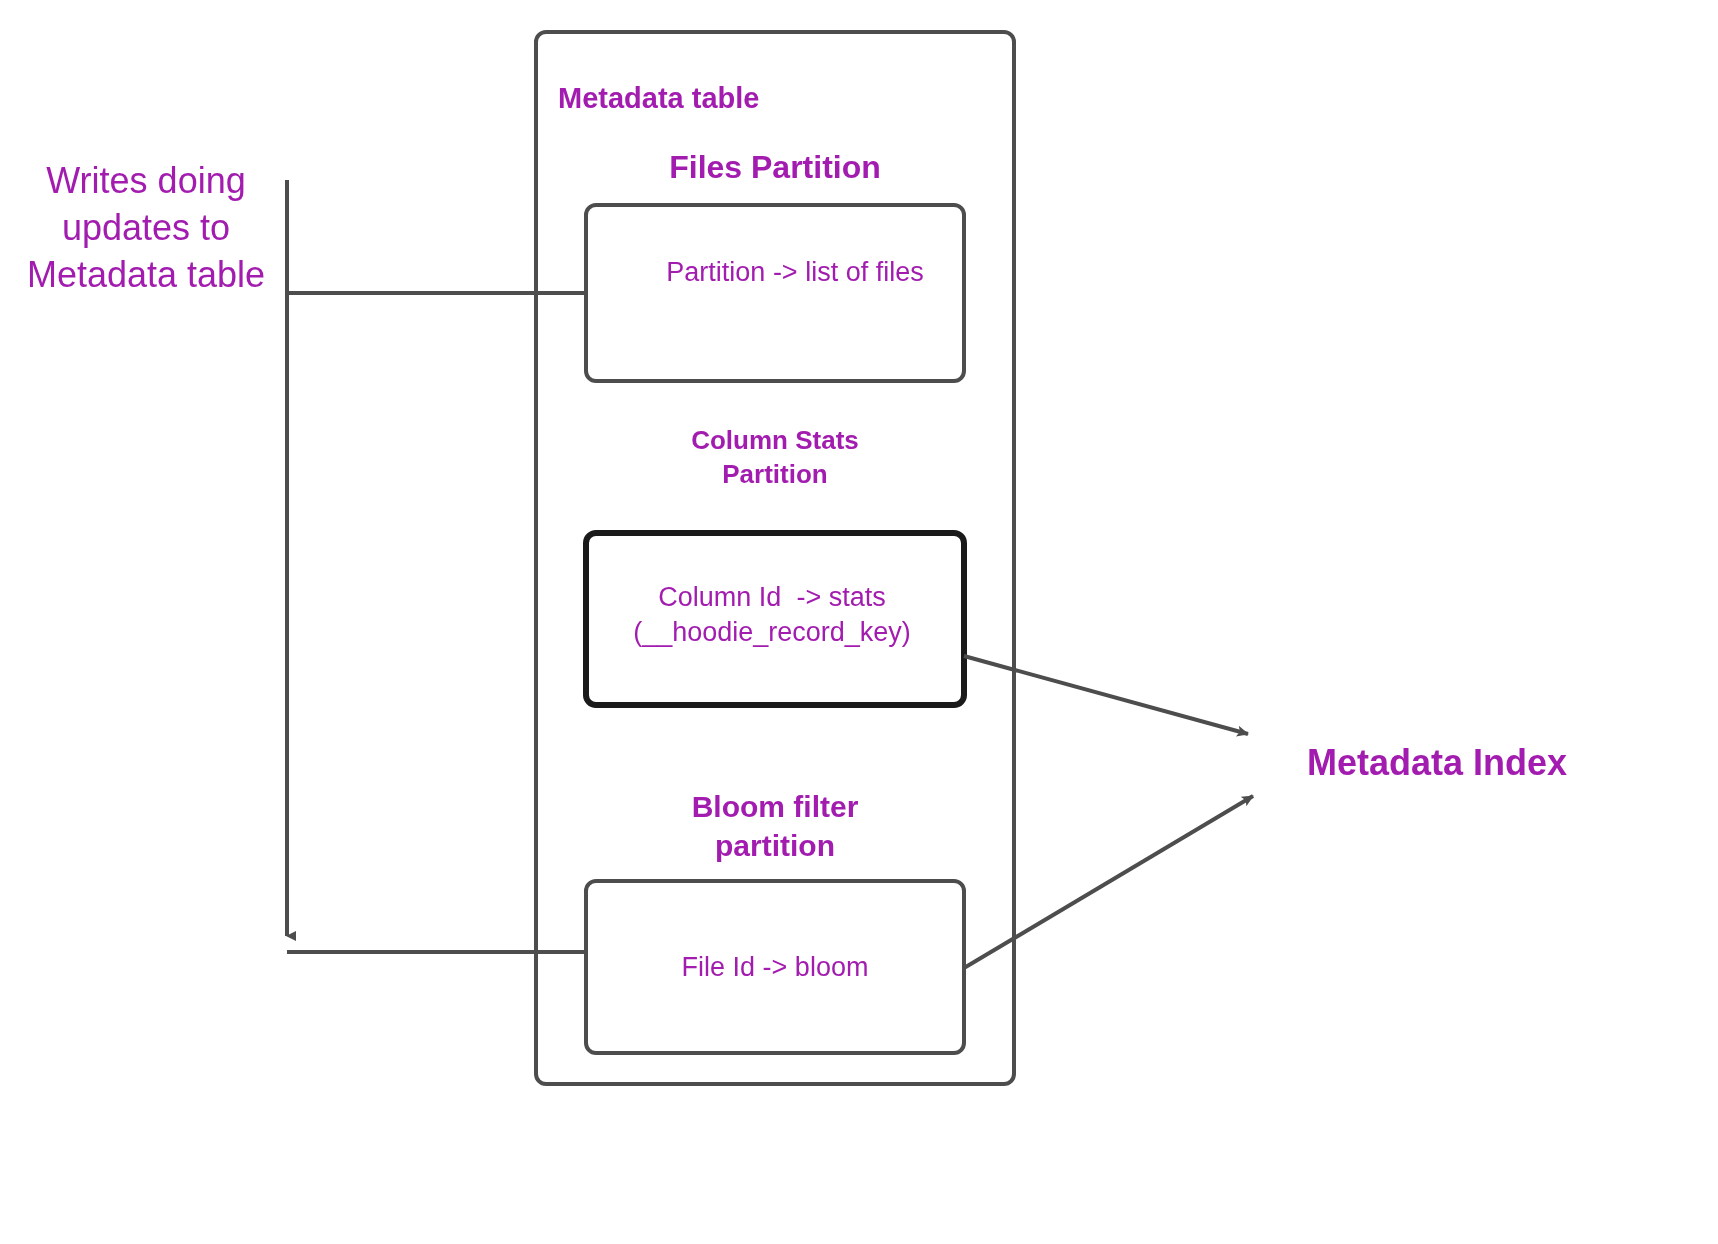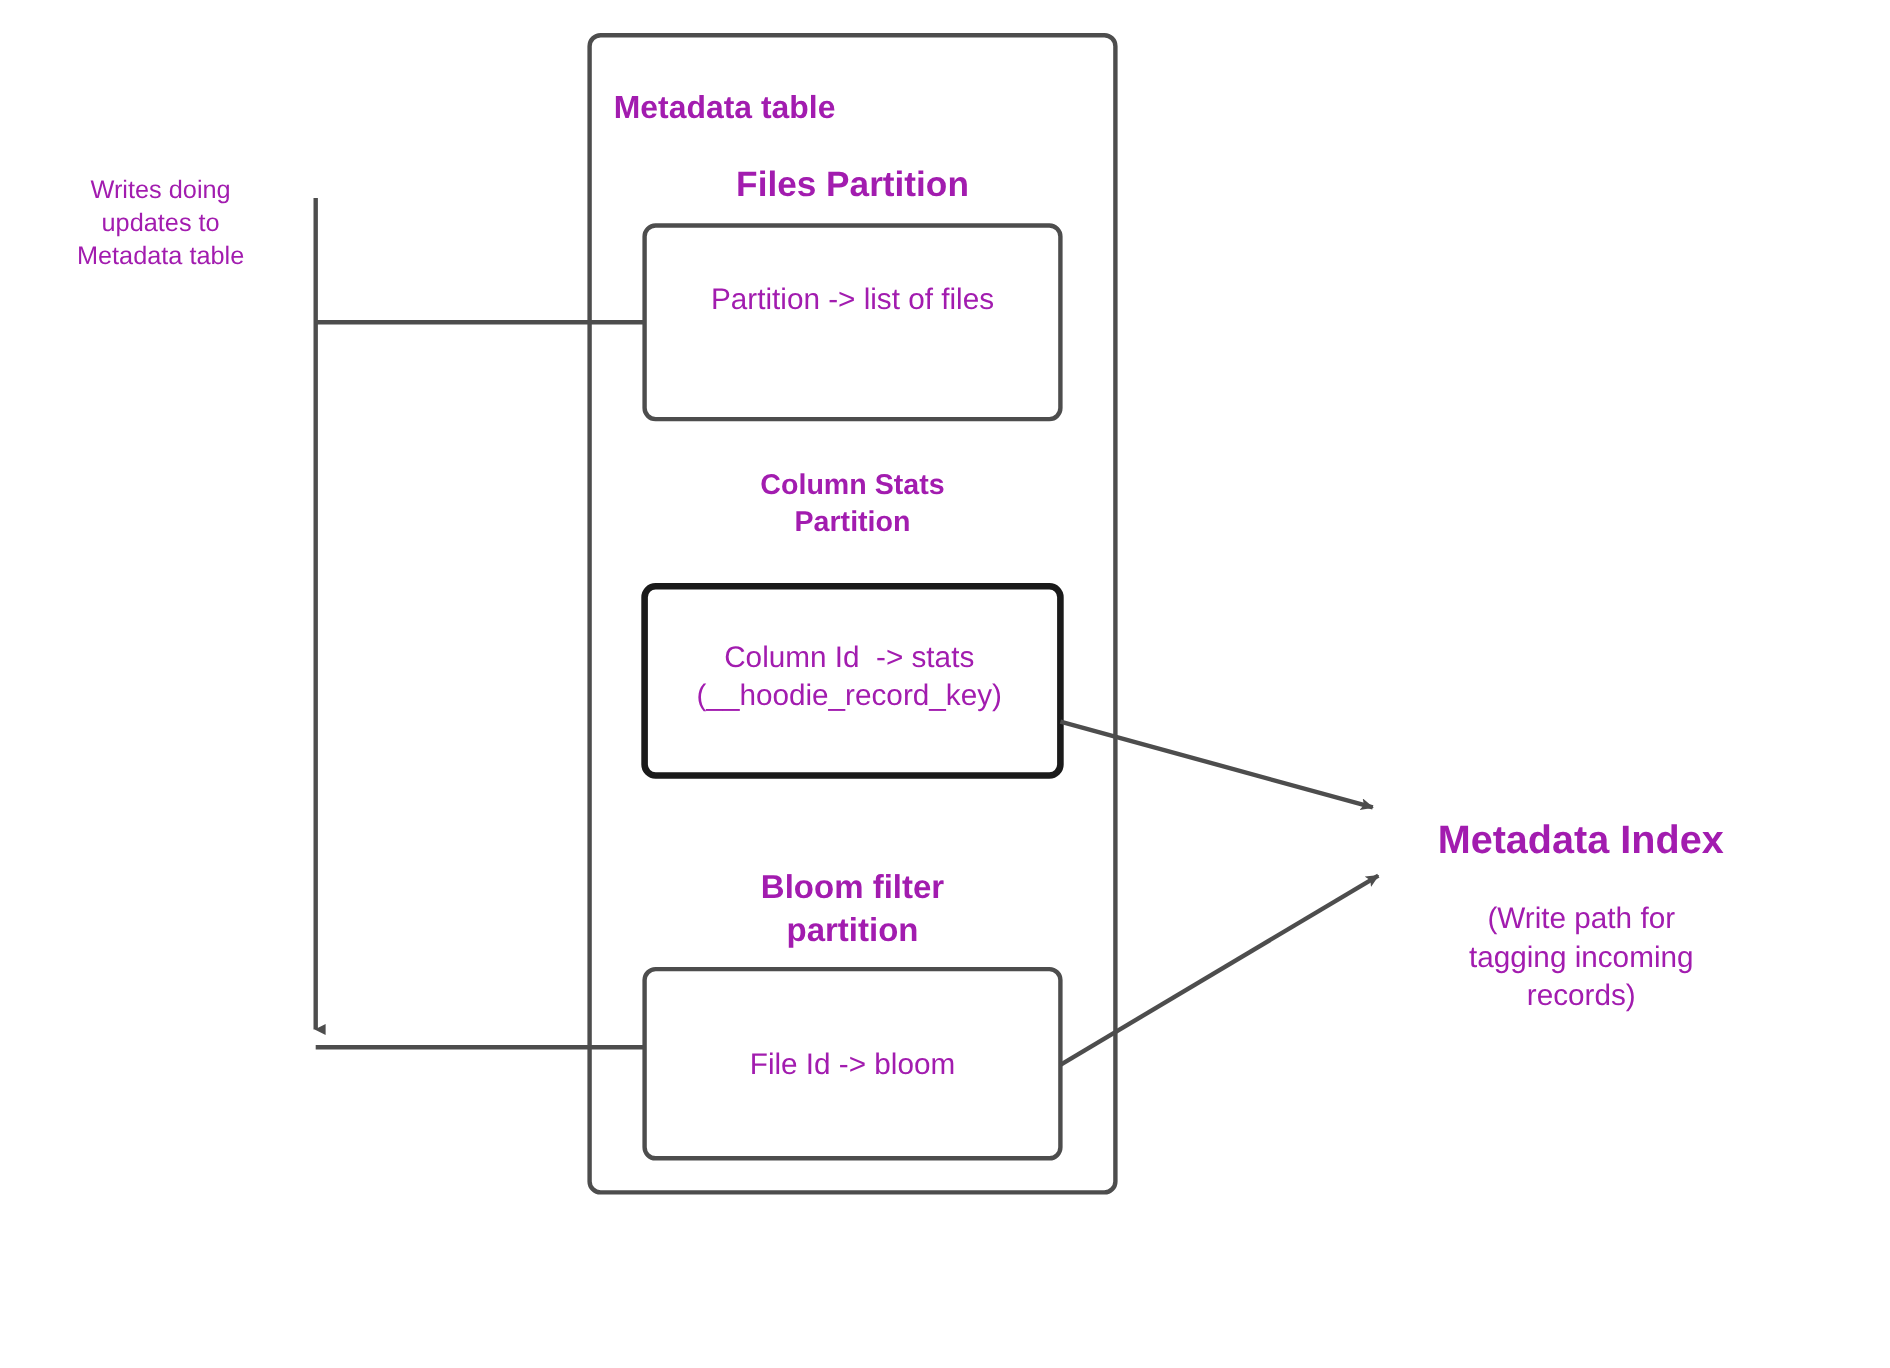--- a/index.html
+++ b/index.html
@@ -25,33 +25,33 @@
   .lbl {
     position: absolute;
     color: #a21caf;
     line-height: 1.30;
     text-align: center;
     white-space: pre;
   }
   .bold { font-weight: bold; }
   .t-writes {
     left: 6px; top: 158px; width: 280px;
-    font-size: 23px;
+    font-size: 36px;
     text-align: center;
   }
   .t-metatable {
     left: 558px; top: 80px; width: 420px;
     font-size: 29px; text-align: left;
   }
   .t-files-part {
     left: 590px; top: 147px; width: 370px;
     font-size: 32px;
   }
   .t-files-box {
-    left: 590px; top: 255px; width: 370px;
+    left: 610px; top: 255px; width: 370px;
     font-size: 27px;
   }
   .t-colstats-part {
     left: 590px; top: 424px; width: 370px;
     font-size: 26px;
   }
   .t-colstats-box {
     left: 590px; top: 580px; width: 364px;
     font-size: 27px;
   }
@@ -113,15 +113,14 @@
   <div class="lbl bold t-files-part">Files Partition</div>
   <div class="lbl t-files-box">Partition -&gt; list of files</div>
 
   <div class="lbl bold t-colstats-part"><span>Column Stats</span><br><span>Partition</span></div>
   <div class="lbl t-colstats-box"><span>Column Id  -&gt; stats</span><br><span>(__hoodie_record_key)</span></div>
 
   <div class="lbl bold t-bloom-part"><span>Bloom filter</span><br><span>partition</span></div>
   <div class="lbl t-bloom-box">File Id -&gt; bloom</div>
 
   <div class="lbl bold t-mdindex">Metadata Index</div>
-  <div class="lbl t-mdindex-cap"><span>(Write path for</span><br><span>tagging incoming</span><br><span>records)</span></div>
 
 </div>
 
 </body></html>

